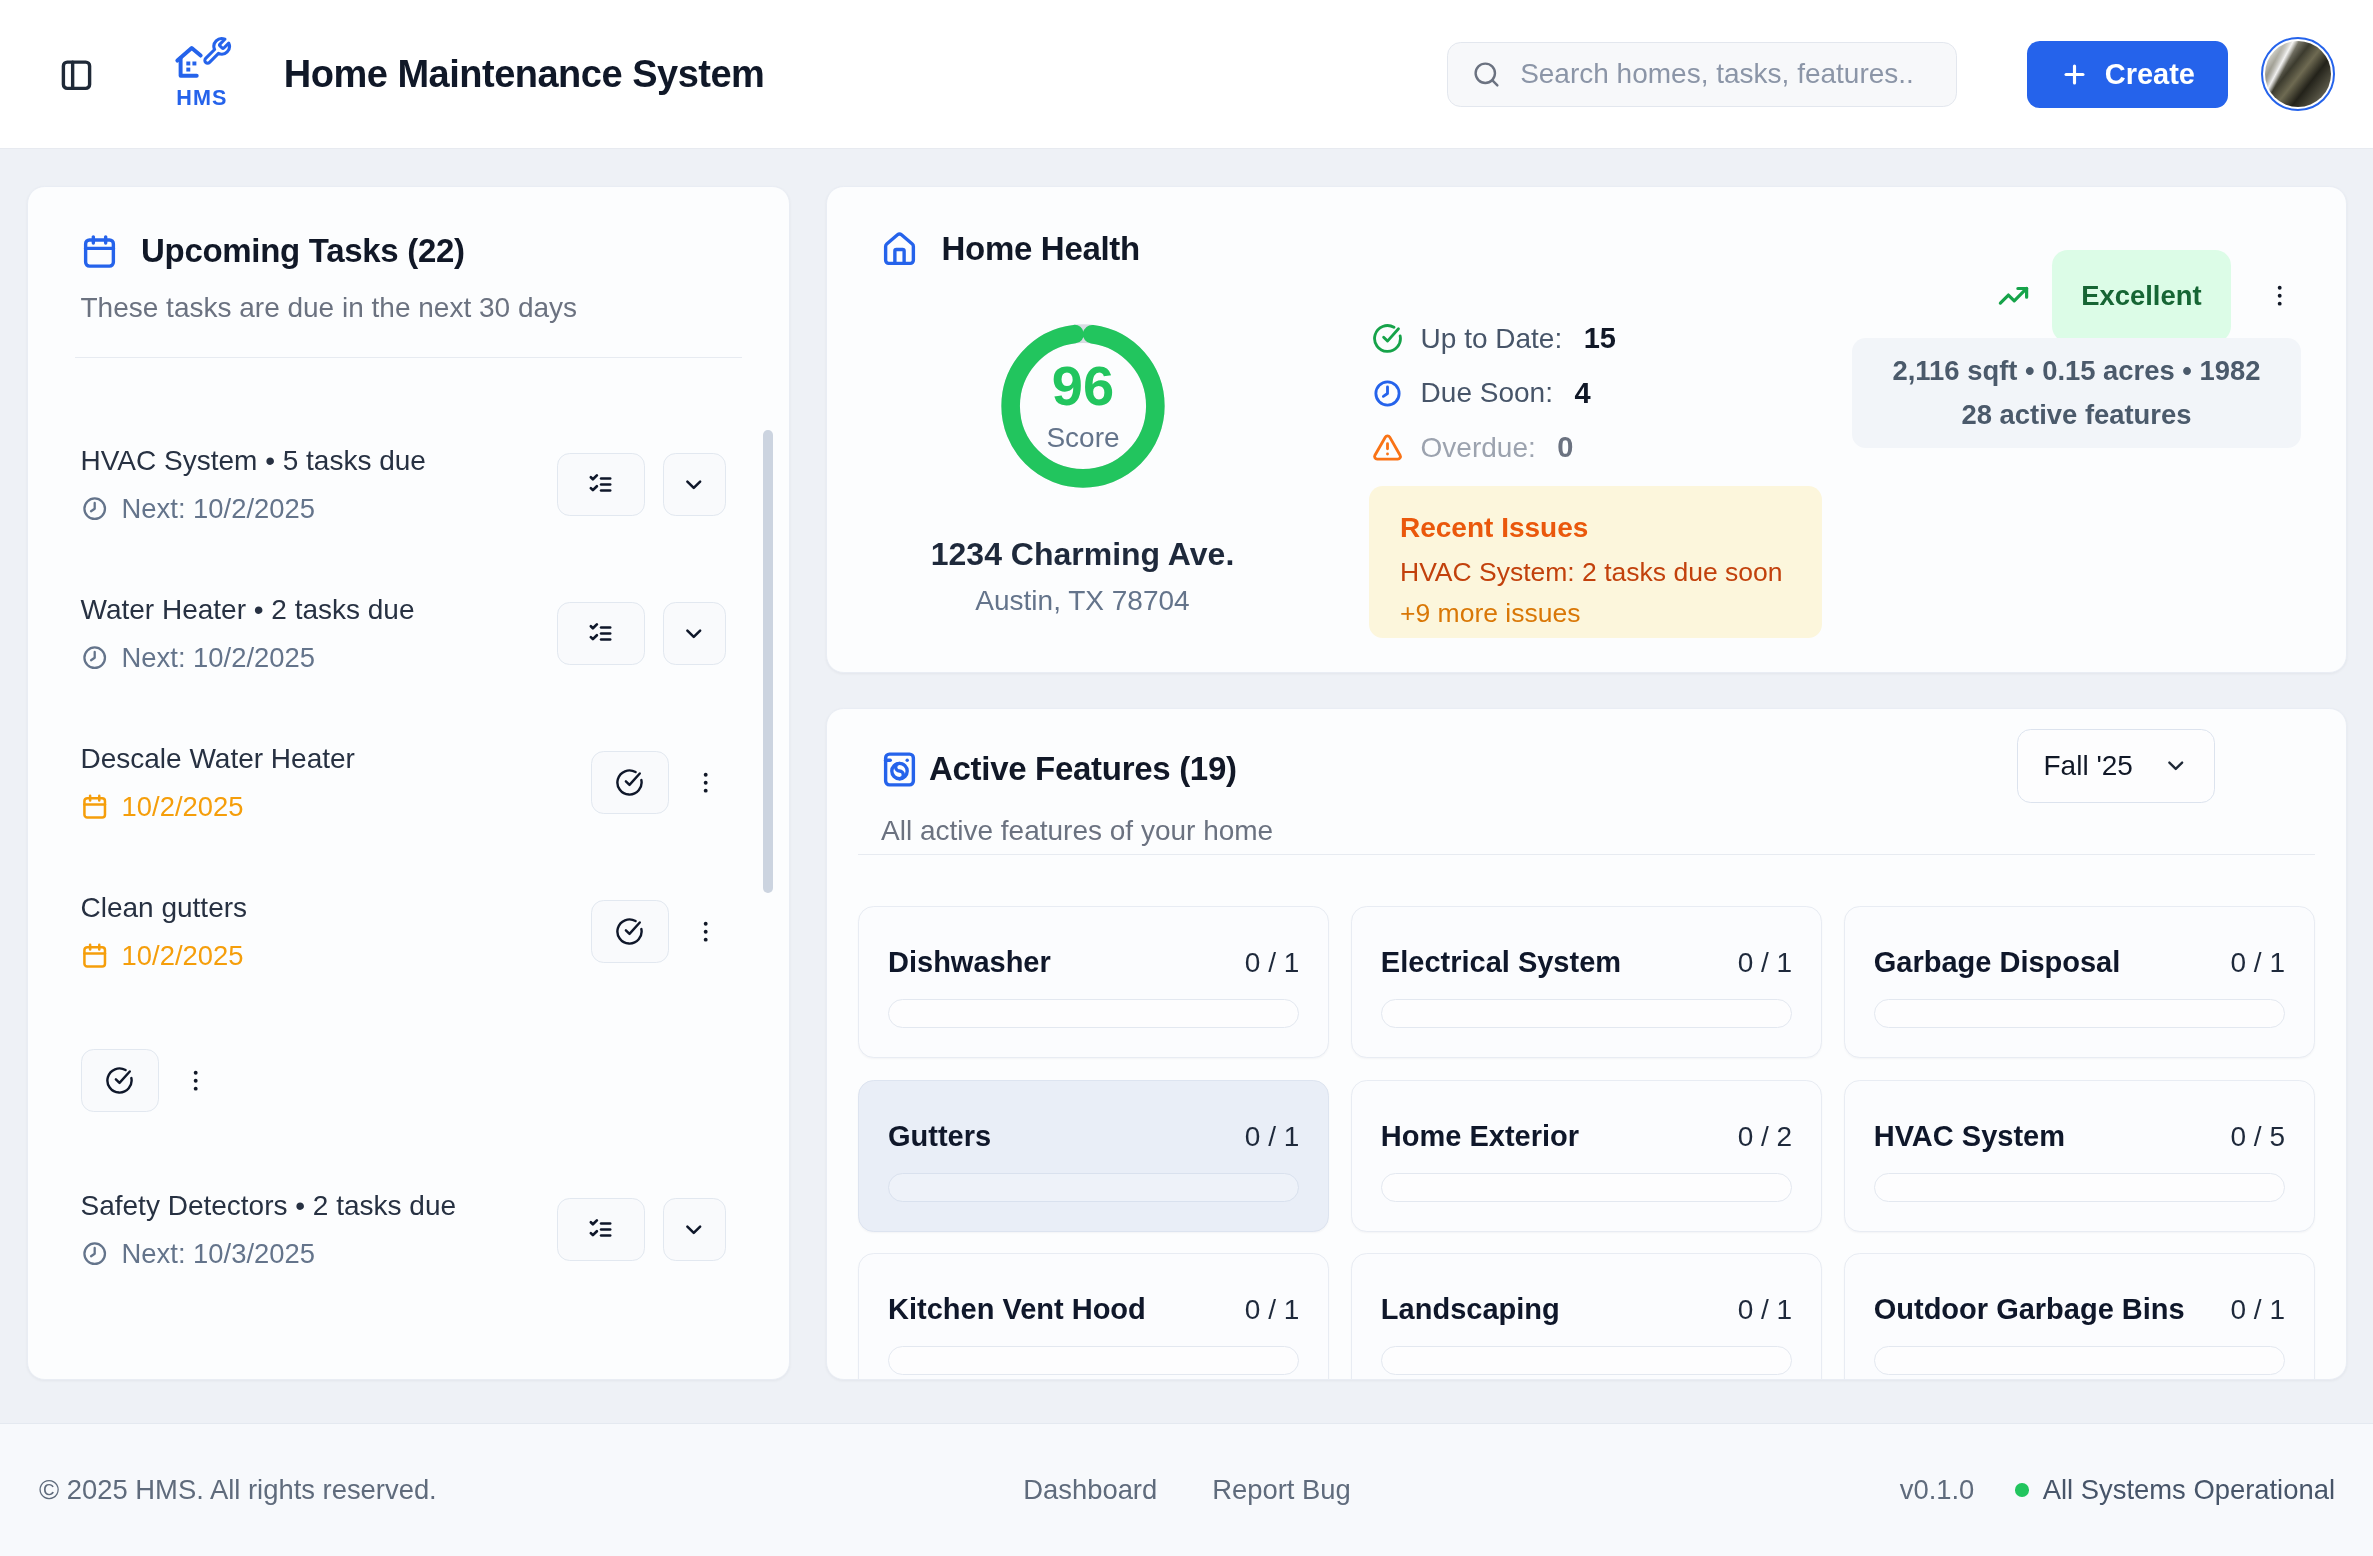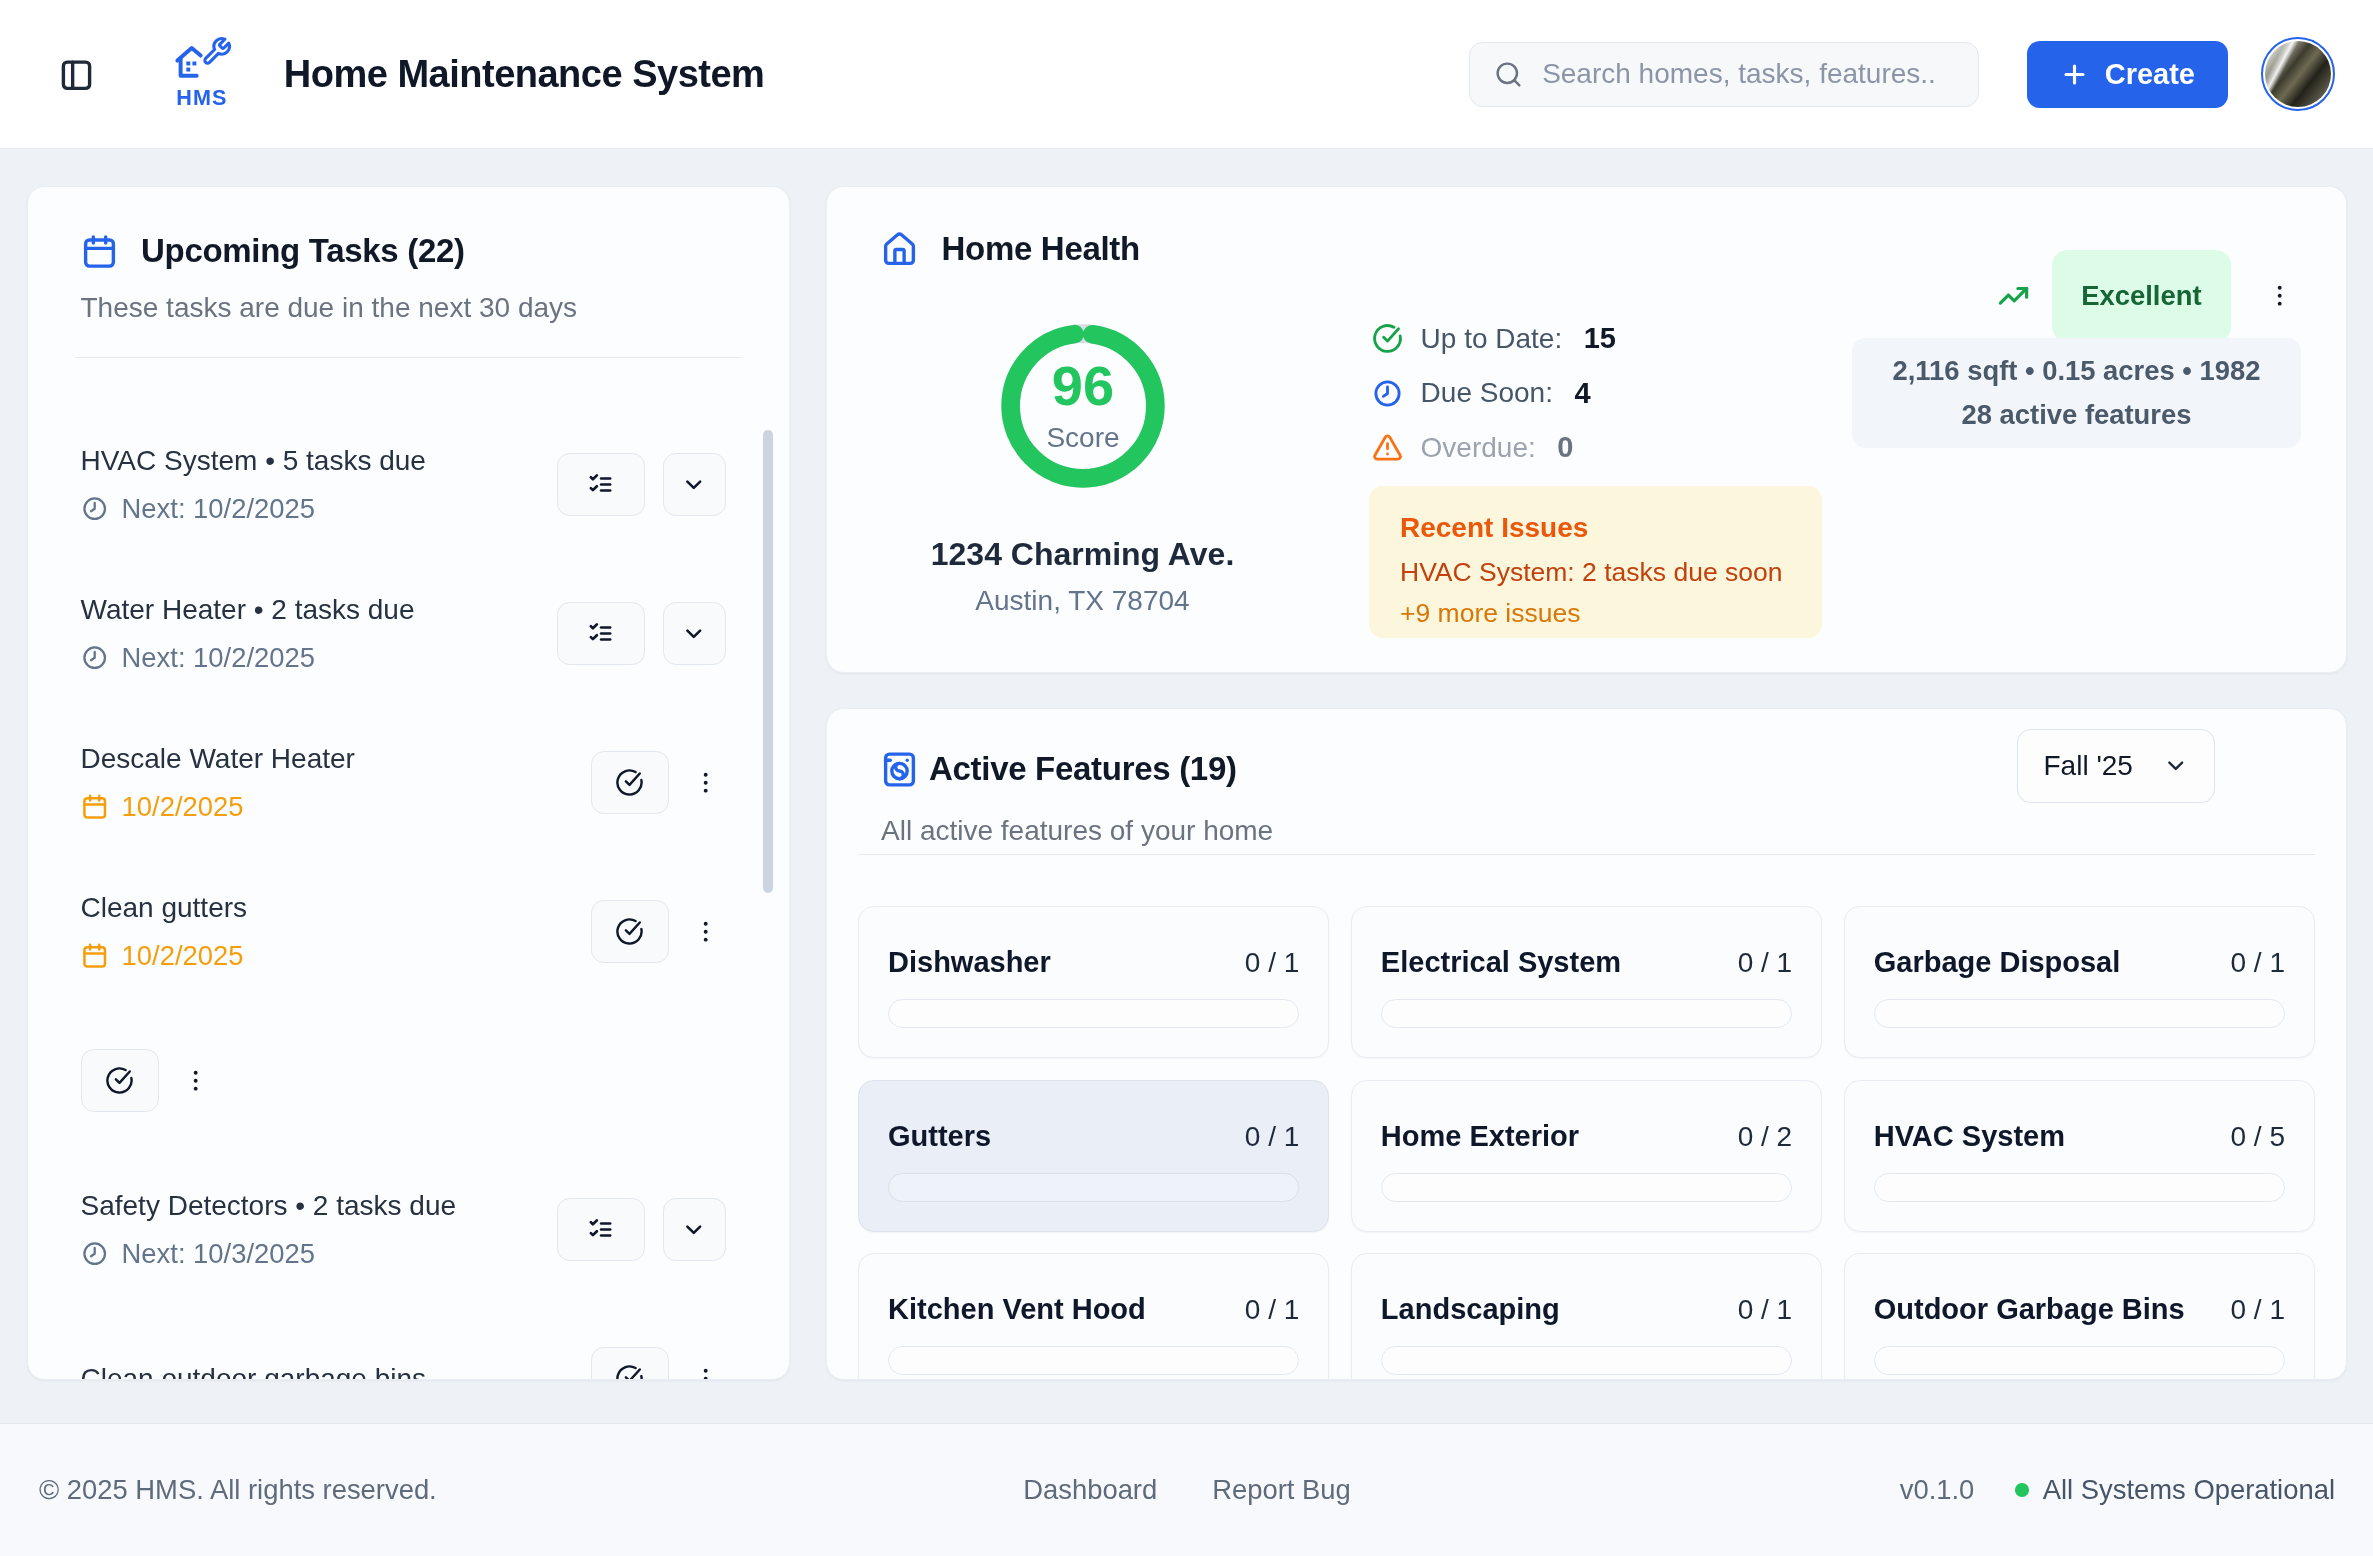--- a/index.html
+++ b/index.html
@@ -33,21 +33,21 @@
     width:510px; height:65px; background:#f7f8fa; border:1px solid #e3e7ee; border-radius:13.7px;
     display:flex; align-items:center; padding:0 23.5px; gap:17.6px;
   }
   .search-box svg { width:29px; height:29px; color:#6b7280; flex:none; }
   .search-box input {
     border:none; background:transparent; outline:none; width:100%;
     font-size:28px; color:#111827; font-family:"Liberation Sans",sans-serif;
   }
   .search-box input::placeholder { color:#8b95a7; }
   .create-btn {
-    margin-left:48px; height:67px; min-width:186px; padding:0 33px;
+    margin-left:70px; height:67px; min-width:186px; padding:0 33px;
     background:#2563eb; color:#ffffff; border:none; border-radius:12.7px;
     display:flex; align-items:center; justify-content:center; gap:15.7px;
     font-size:29px; font-weight:bold; font-family:"Liberation Sans",sans-serif; cursor:pointer;
   }
   .create-btn svg { width:29px; height:29px; }
   .avatar {
     margin-left:33px; width:74px; height:74px; border-radius:50%;
     border:2.9px solid #2563eb; padding:2px; flex:none; cursor:pointer;
   }
   .avatar-img {
@@ -421,42 +421,20 @@
             </button>
             <button class="tbtn w64">
               <svg viewBox="0 0 24 24" fill="none" stroke="currentColor" stroke-width="2.4" stroke-linecap="round" stroke-linejoin="round">
                 <polyline points="6 9 12 15 18 9"></polyline>
               </svg>
             </button>
 
           </div>
         </div>
 
-        <div class="task-item">
-          <div class="task-info">
-            <div class="task-title">Clean outdoor garbage bins</div>
-
-          </div>
-          <div class="task-actions">
-
-            <button class="tbtn w80">
-              <svg viewBox="0 0 24 24" fill="none" stroke="currentColor" stroke-width="2" stroke-linecap="round" stroke-linejoin="round">
-                <path d="M21.8 10A10 10 0 1 1 17 3.34"></path>
-                <path d="m9 11 3 3 8.5-9.5"></path>
-              </svg>
-            </button>
-            <button class="kebab-btn">
-              <svg viewBox="0 0 24 24" fill="currentColor" stroke="none">
-                <circle cx="12" cy="5" r="1.7"></circle>
-                <circle cx="12" cy="12" r="1.7"></circle>
-                <circle cx="12" cy="19" r="1.7"></circle>
-              </svg>
-            </button>
-          </div>
-        </div>
       </div>
     <div class="list-scrollbar"></div>
   </section>
 
   <section class="card health-card">
     <div class="health-head-left">
       <span class="head-icon">
         <svg viewBox="0 0 24 24" fill="none" stroke="currentColor" stroke-width="2.2" stroke-linecap="round" stroke-linejoin="round">
             <path d="M15 21v-8a1 1 0 0 0-1-1h-4a1 1 0 0 0-1 1v8"></path>
             <path d="M3 10a2 2 0 0 1 .709-1.528l7-5.999a2 2 0 0 1 2.582 0l7 5.999A2 2 0 0 1 21 10v9a2 2 0 0 1-2 2H5a2 2 0 0 1-2-2z"></path>

